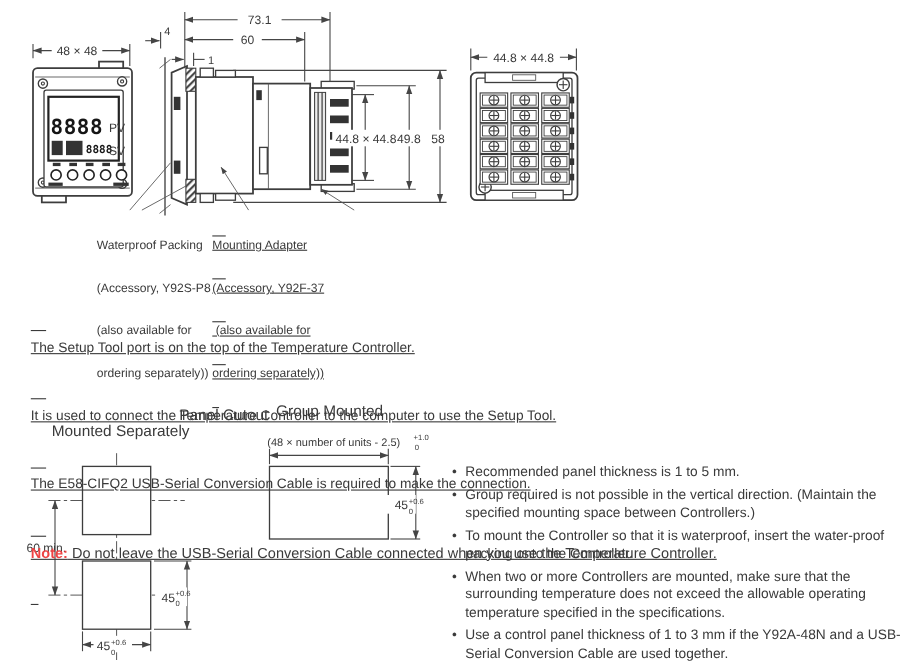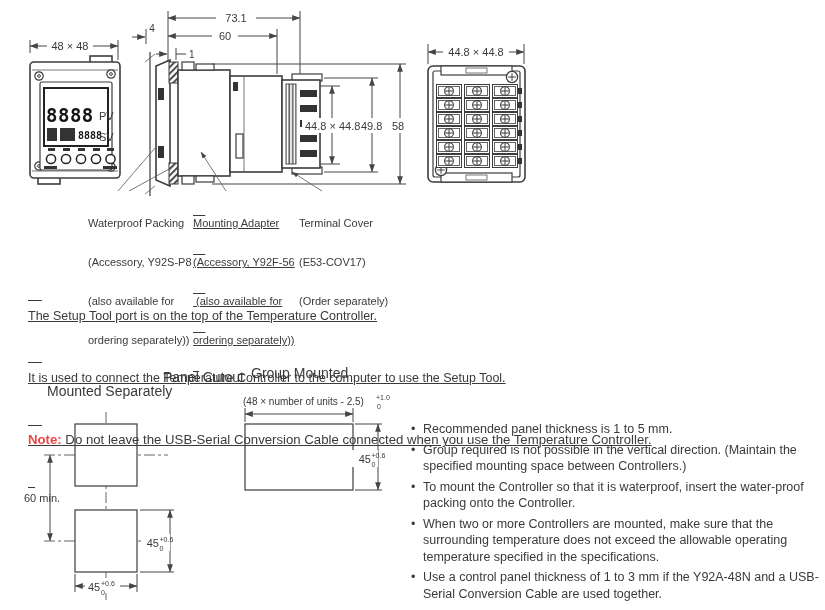--- a/index.html
+++ b/index.html
@@ -282,33 +282,29 @@
 </svg>
 
   <div class="abs callout" style="left:88px;top:191px;">
     <div>Waterproof Packing</div>
     <div>(Accessory, Y92S-P8</div>
     <div>(also available for</div>
     <div>ordering separately))</div>
   </div>
   <div class="abs callout" style="left:193px;top:191px;text-decoration:underline;">
     <div>Mounting Adapter</div>
-    <div>(Accessory, Y92F-56</div>
+    <div>(Accessory, Y92F-37</div>
     <div> (also available for</div>
     <div>ordering separately))</div>
   </div>
-  <div class="abs callout" style="left:299px;top:191px;">
-    <div>Terminal Cover</div>
-    <div>(E53-COV17)</div>
-    <div>(Order separately)</div>
-  </div>
 
   <div class="abs paras">
     <div>The Setup Tool port is on the top of the Temperature Controller.</div>
     <div>It is used to connect the Temperature Controller to the computer to use the Setup Tool.</div>
+    <div>The E58-CIFQ2 USB-Serial Conversion Cable is required to make the connection.</div>
     <div class="note-line"><span class="bold">Note:</span><span> Do not leave the USB-Serial Conversion Cable connected when you use the Temperature Controller.</span></div>
   </div>
 
   <div class="abs heading" style="left:163px;top:369px;">Panel Cutout</div>
   <div class="abs heading" style="left:47px;top:383px;">Mounted Separately</div>
   <div class="abs heading" style="left:251px;top:365px;">Group Mounted</div>
 
   <div class="abs bullets">
     <div class="bullet-item">
         <span class="bullet-dot">•</span>

